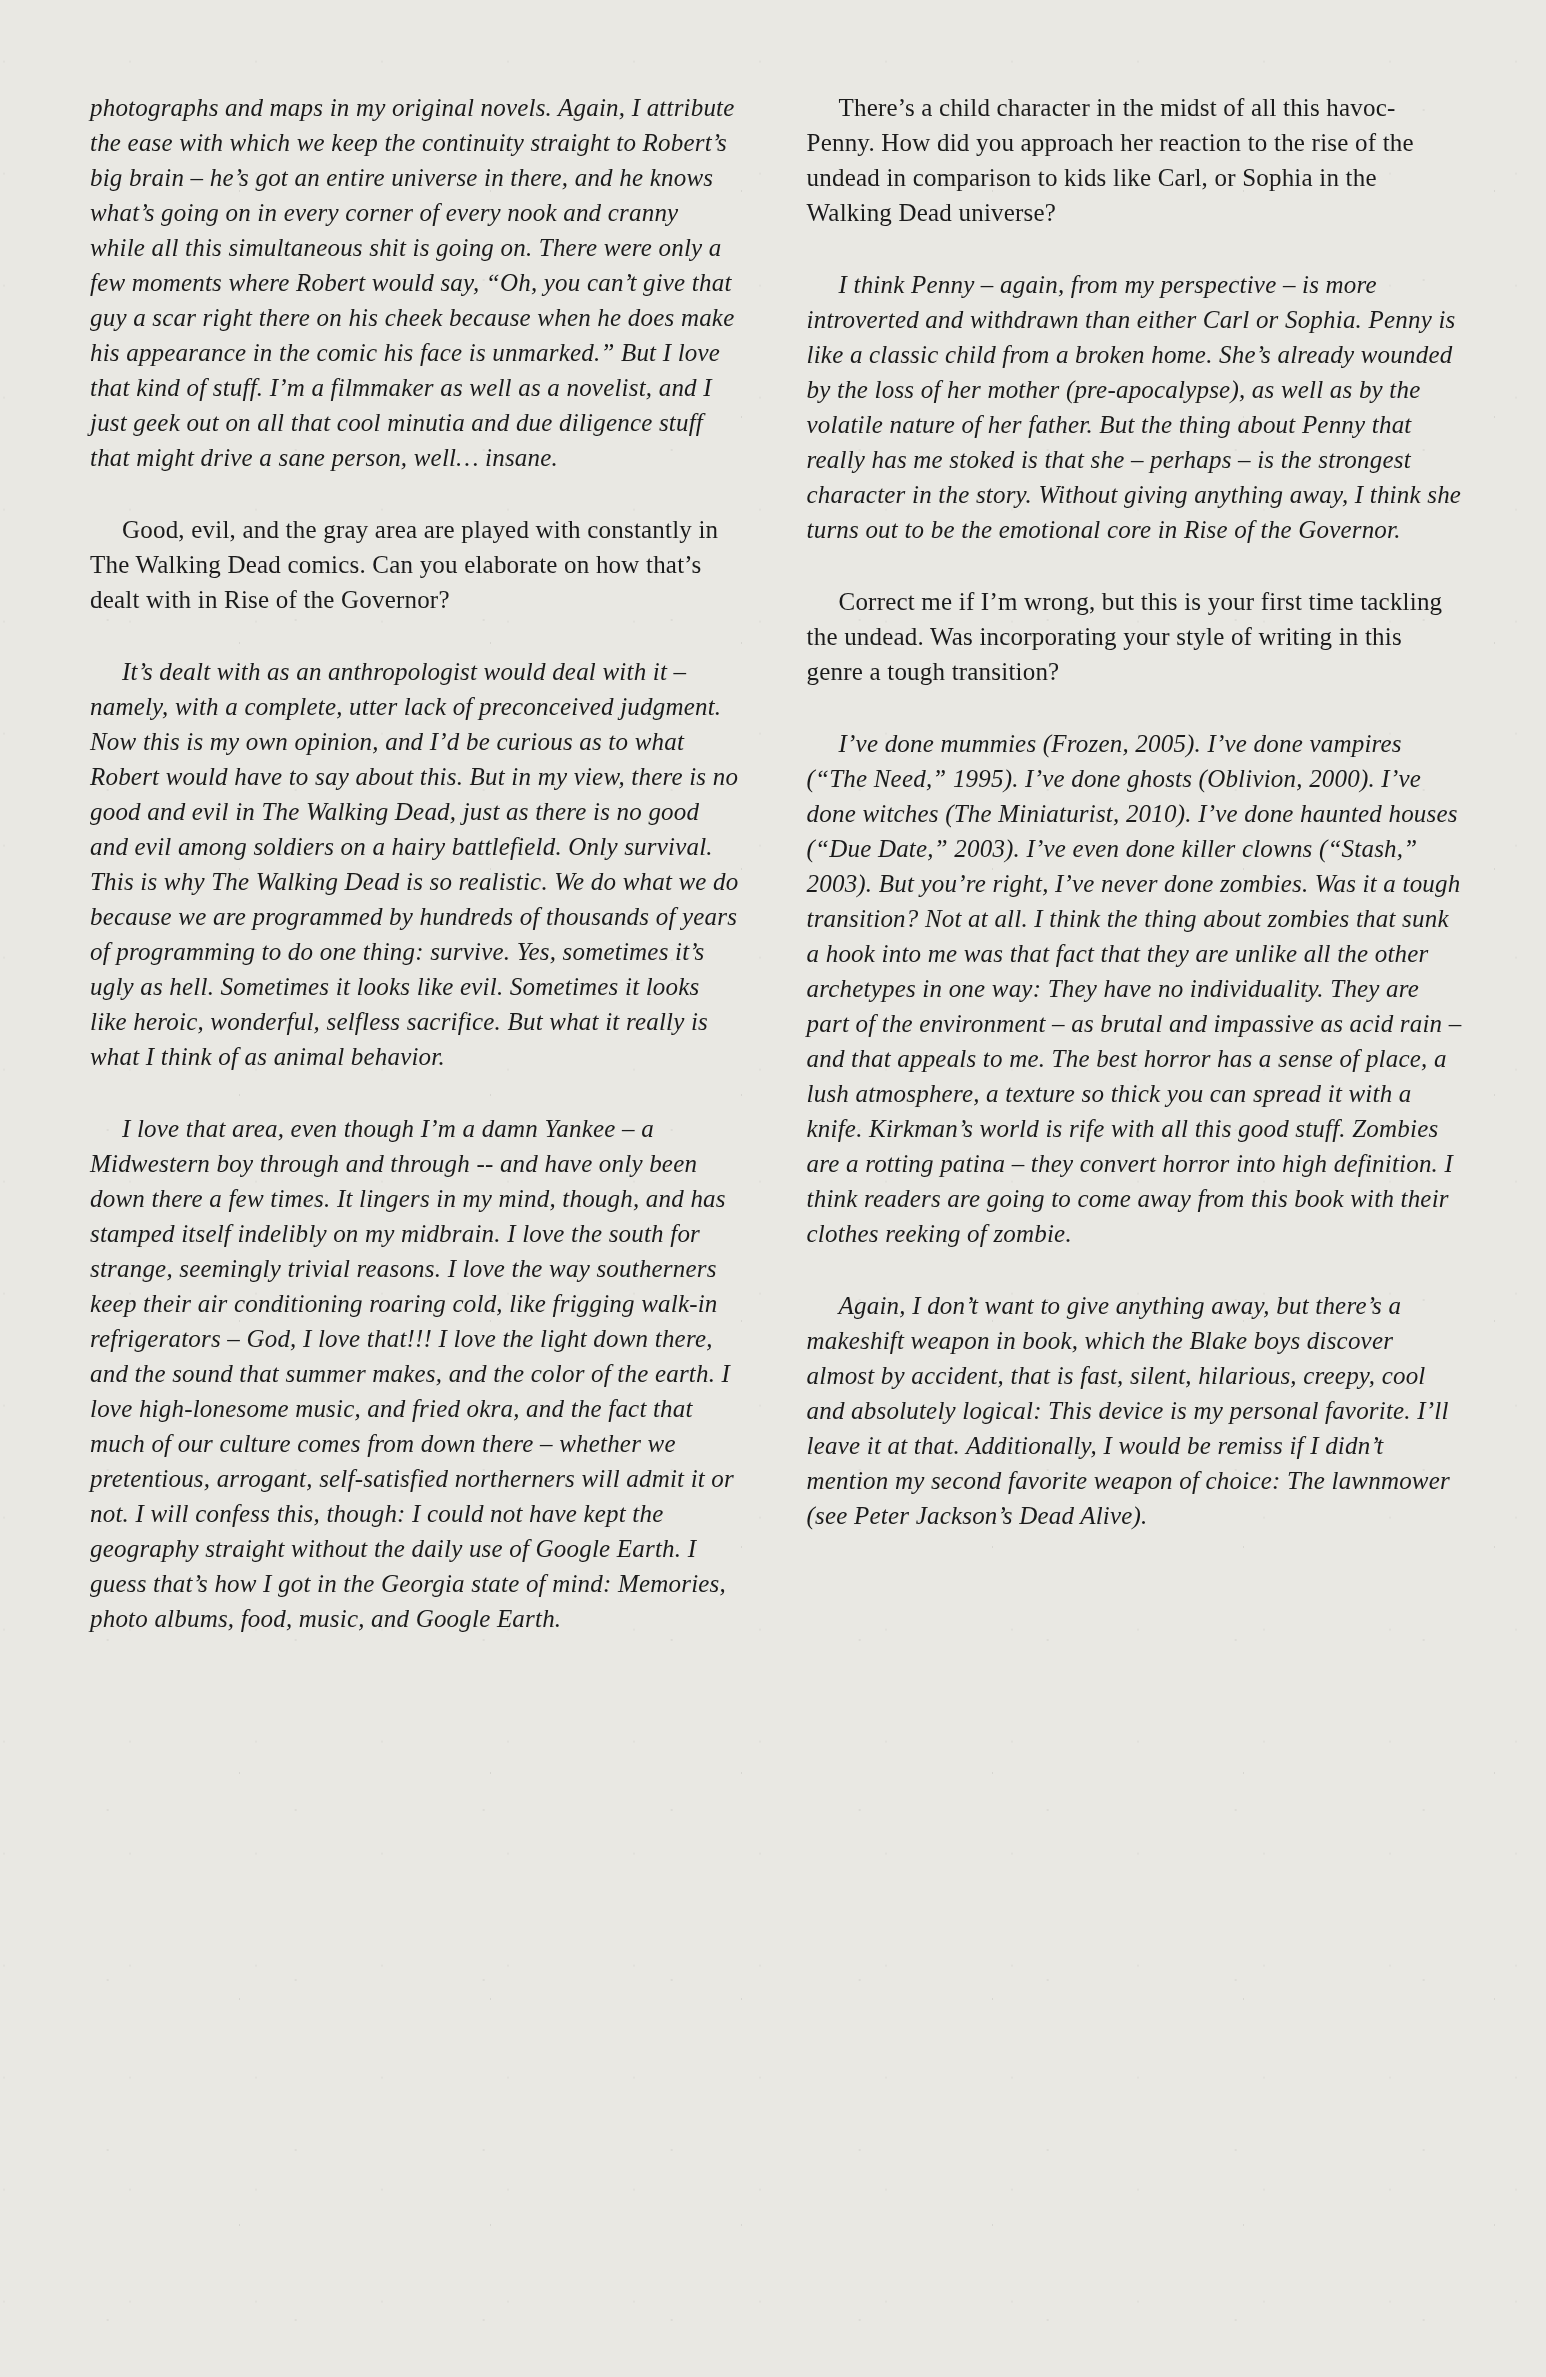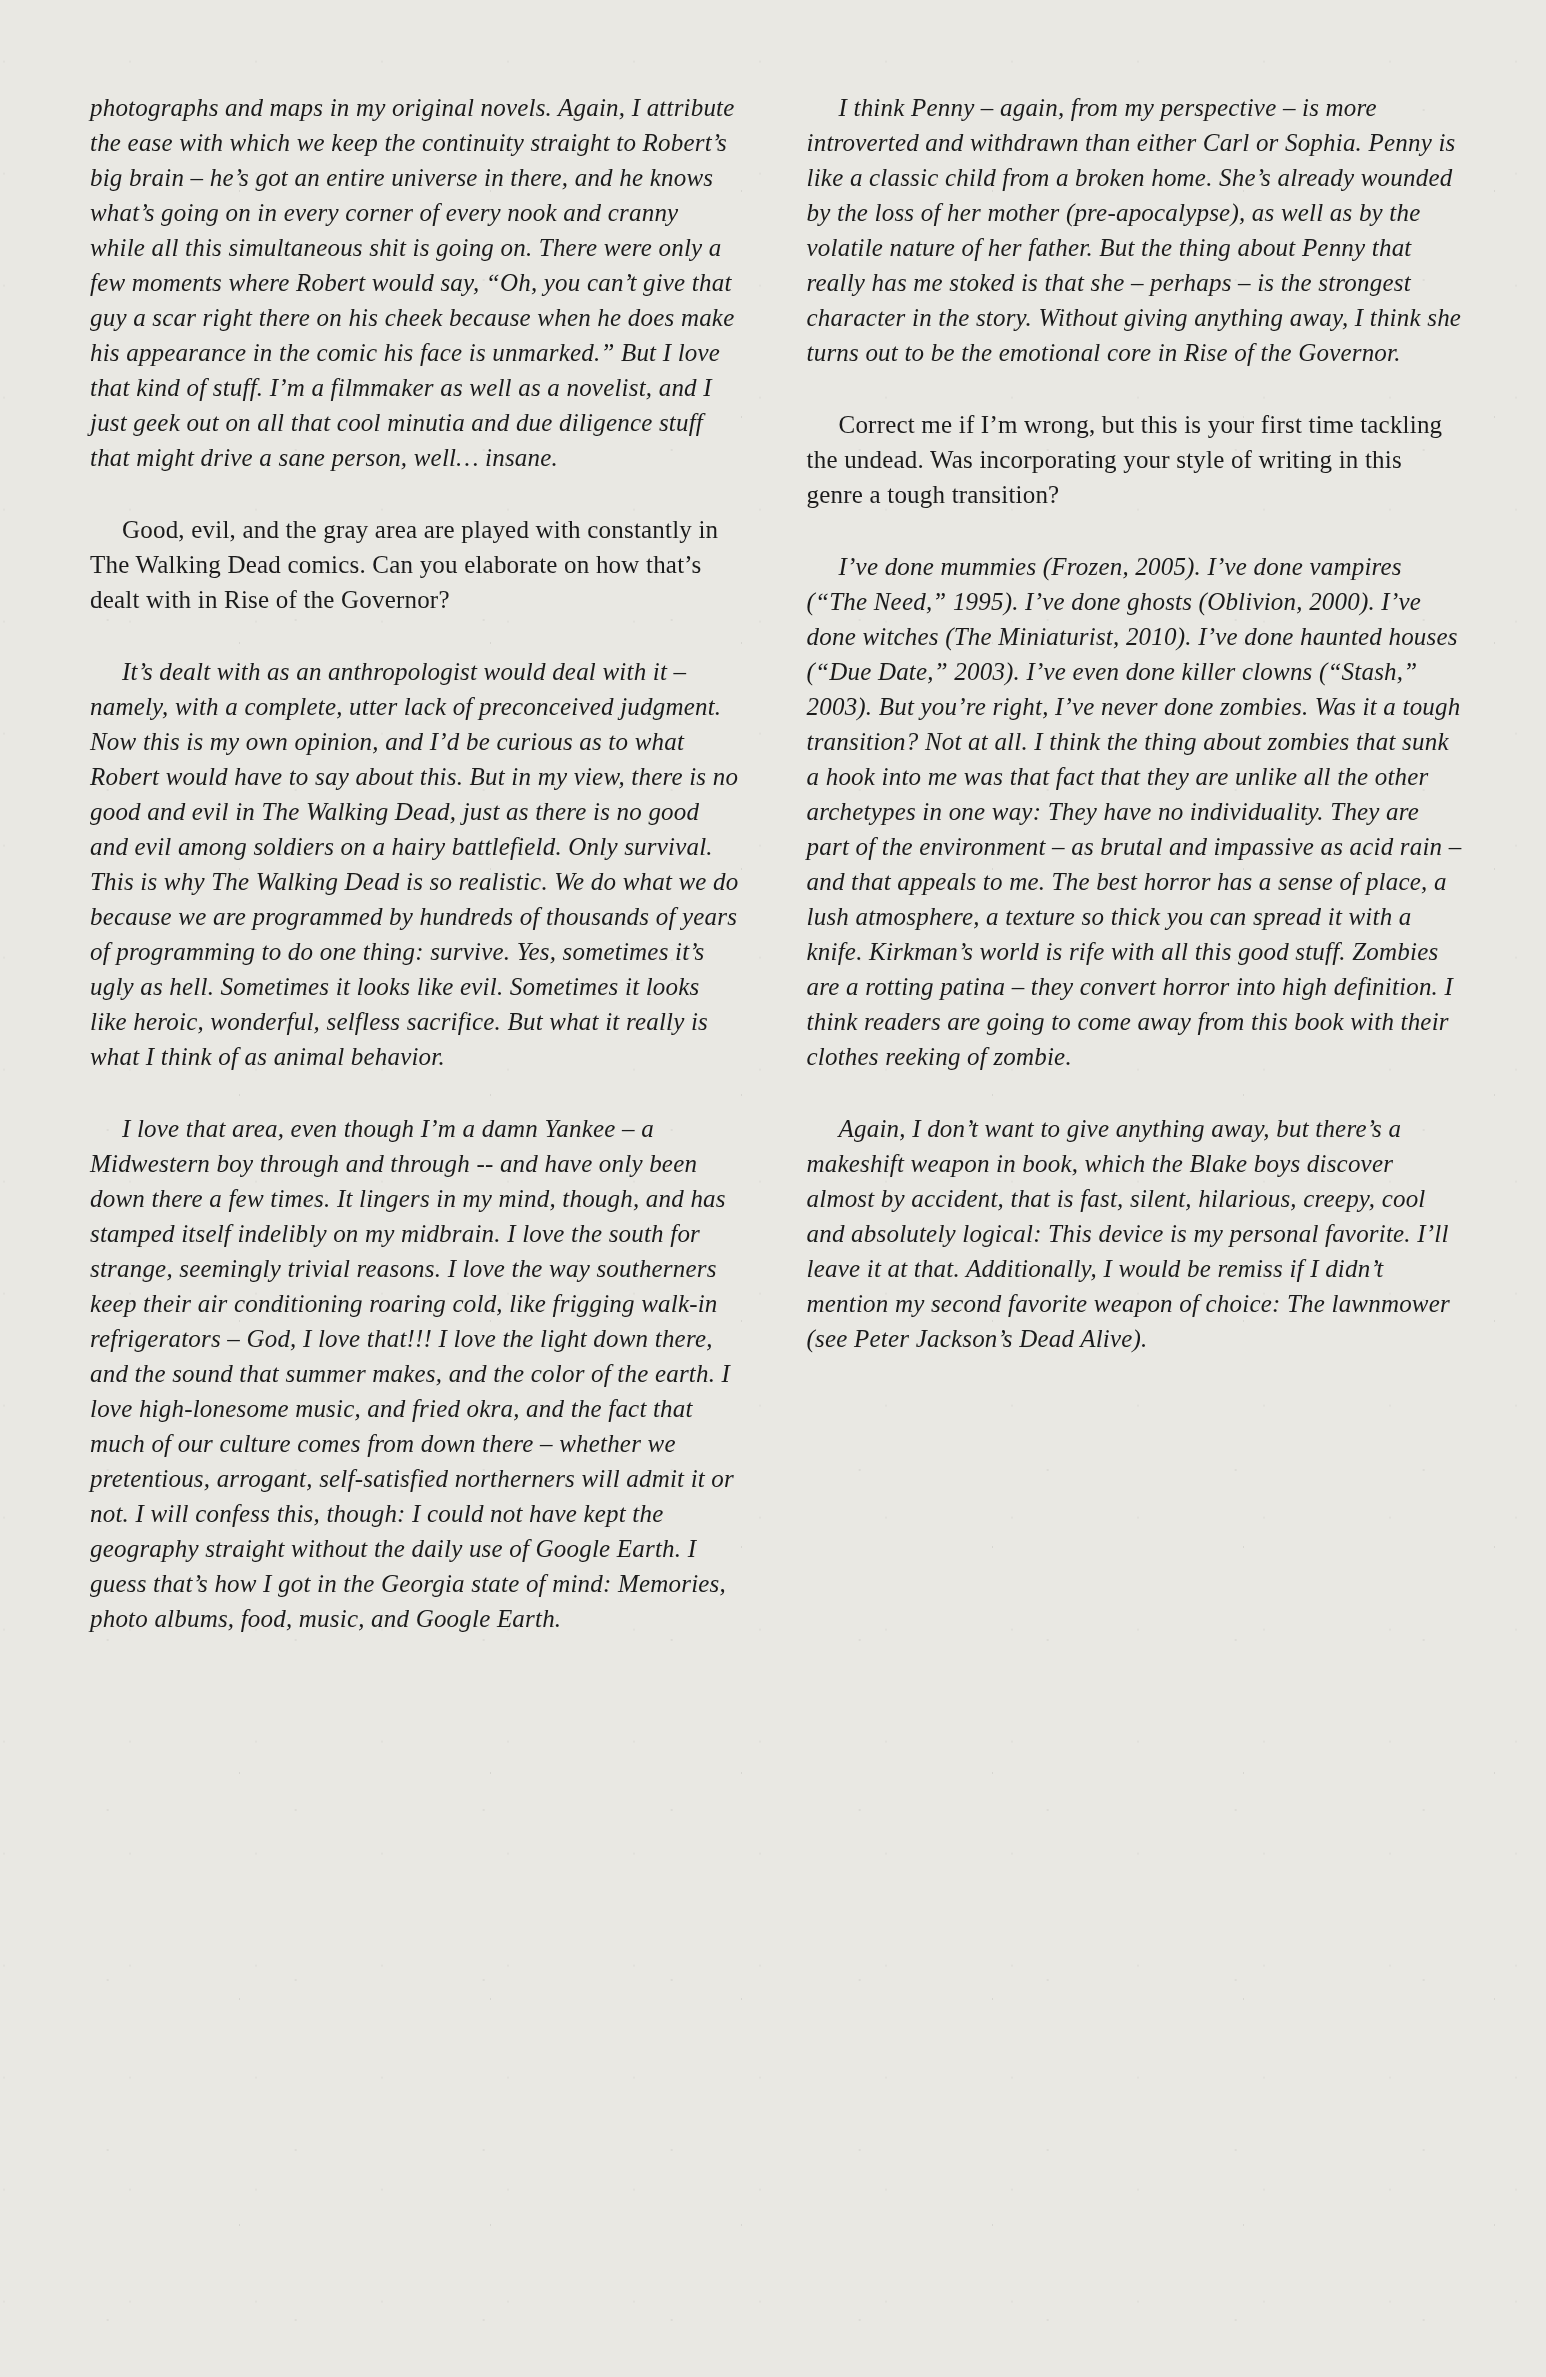--- a/index.html
+++ b/index.html
@@ -60,20 +60,21 @@
 <div class="page">
 
   <div class="col col-left">
     <p class="ans noindent">photographs and maps in my original novels.  Again, I attribute the ease with which we keep the continuity straight to Robert’s big brain – he’s got an entire universe in there, and he knows what’s going on in every corner of every nook and cranny while all this simultaneous shit is going on.  There were only a few moments where Robert would say, “Oh, you can’t give that guy a scar right there on his cheek because when he does make his appearance in the comic his face is unmarked.”  But I love that kind of stuff.  I’m a filmmaker as well as a novelist, and I just geek out on all that cool minutia and due diligence stuff that might drive a sane person, well… insane.</p>
     <p class="q">Good, evil, and the gray area are played with constantly in The Walking Dead comics.  Can you elaborate on how that’s dealt with in Rise of the Governor?</p>
     <p class="ans">It’s dealt with as an anthropologist would deal with it – namely, with a complete, utter lack of preconceived judgment.  Now this is my own opinion, and I’d be curious as to what Robert would have to say about this.  But in my view, there is no good and evil in The Walking Dead, just as there is no good and evil among soldiers on a hairy battlefield.  Only survival.  This is why The Walking Dead is so realistic.  We do what we do because we are programmed by hundreds of thousands of years of programming to do one thing: survive.  Yes, sometimes it’s ugly as hell.  Sometimes it looks like evil.  Sometimes it looks like heroic, wonderful, selfless sacrifice.  But what it really is what I think of as animal behavior.</p>
     <p class="ans">I love that area, even though I’m a damn Yankee – a Midwestern boy through and through -- and have only been down there a few times.  It lingers in my mind, though, and has stamped itself indelibly on my midbrain.  I love the south for strange, seemingly trivial reasons.  I love the way southerners keep their air conditioning roaring cold, like frigging walk-in refrigerators – God, I love that!!!  I love the light down there, and the sound that summer makes, and the color of the earth.  I love high-lonesome music, and fried okra, and the fact that much of our culture comes from down there – whether we pretentious, arrogant, self-satisfied northerners will admit it or not.  I will confess this, though:  I could not have kept the geography straight without the daily use of Google Earth.  I guess that’s how I got in the Georgia state of mind: Memories, photo albums, food, music, and Google Earth.</p>
   </div>
 
   <div class="col col-right">
+    <p class="q">There’s a child character in the midst of all this havoc- Penny.  How did you approach her reaction to the rise of the undead in comparison to kids like Carl, or Sophia in the Walking Dead universe?</p>
     <p class="ans">I think Penny – again, from my perspective – is more introverted and withdrawn than either Carl or Sophia.  Penny is like a classic child from a broken home.  She’s already wounded by the loss of her mother (pre-apocalypse), as well as by the volatile nature of her father.  But the thing about Penny that really has me stoked is that she – perhaps – is the strongest character in the story.  Without giving anything away, I think she turns out to be the emotional core in Rise of the Governor.</p>
     <p class="q">Correct me if I’m wrong, but this is your first time tackling the undead.  Was incorporating your style of writing in this genre a tough transition?</p>
     <p class="ans">I’ve done mummies (Frozen, 2005).  I’ve done vampires (“The Need,” 1995).  I’ve done ghosts (Oblivion, 2000).  I’ve done witches (The Miniaturist, 2010).  I’ve done haunted houses (“Due Date,” 2003).  I’ve even done killer clowns (“Stash,” 2003).  But you’re right, I’ve never done zombies.  Was it a tough transition?  Not at all.  I think the thing about zombies that sunk a hook into me was that fact that they are unlike all the other archetypes in one way: They have no individuality.  They are part of the environment – as brutal and impassive as acid rain – and that appeals to me.  The best horror has a sense of place, a lush atmosphere, a texture so thick you can spread it with a knife.  Kirkman’s world is rife with all this good stuff.  Zombies are a rotting patina – they convert horror into high definition.  I think readers are going to come away from this book with their clothes reeking of zombie.</p>
     <p class="ans">Again, I don’t want to give anything away, but there’s a makeshift weapon in book, which the Blake boys discover almost by accident, that is fast, silent, hilarious, creepy, cool and absolutely logical: This device is my personal favorite.  I’ll leave it at that.  Additionally, I would be remiss if I didn’t mention my second favorite weapon of choice: The lawnmower (see Peter Jackson’s Dead Alive).</p>
   </div>
 
 </div>
 
 
 </body></html>

